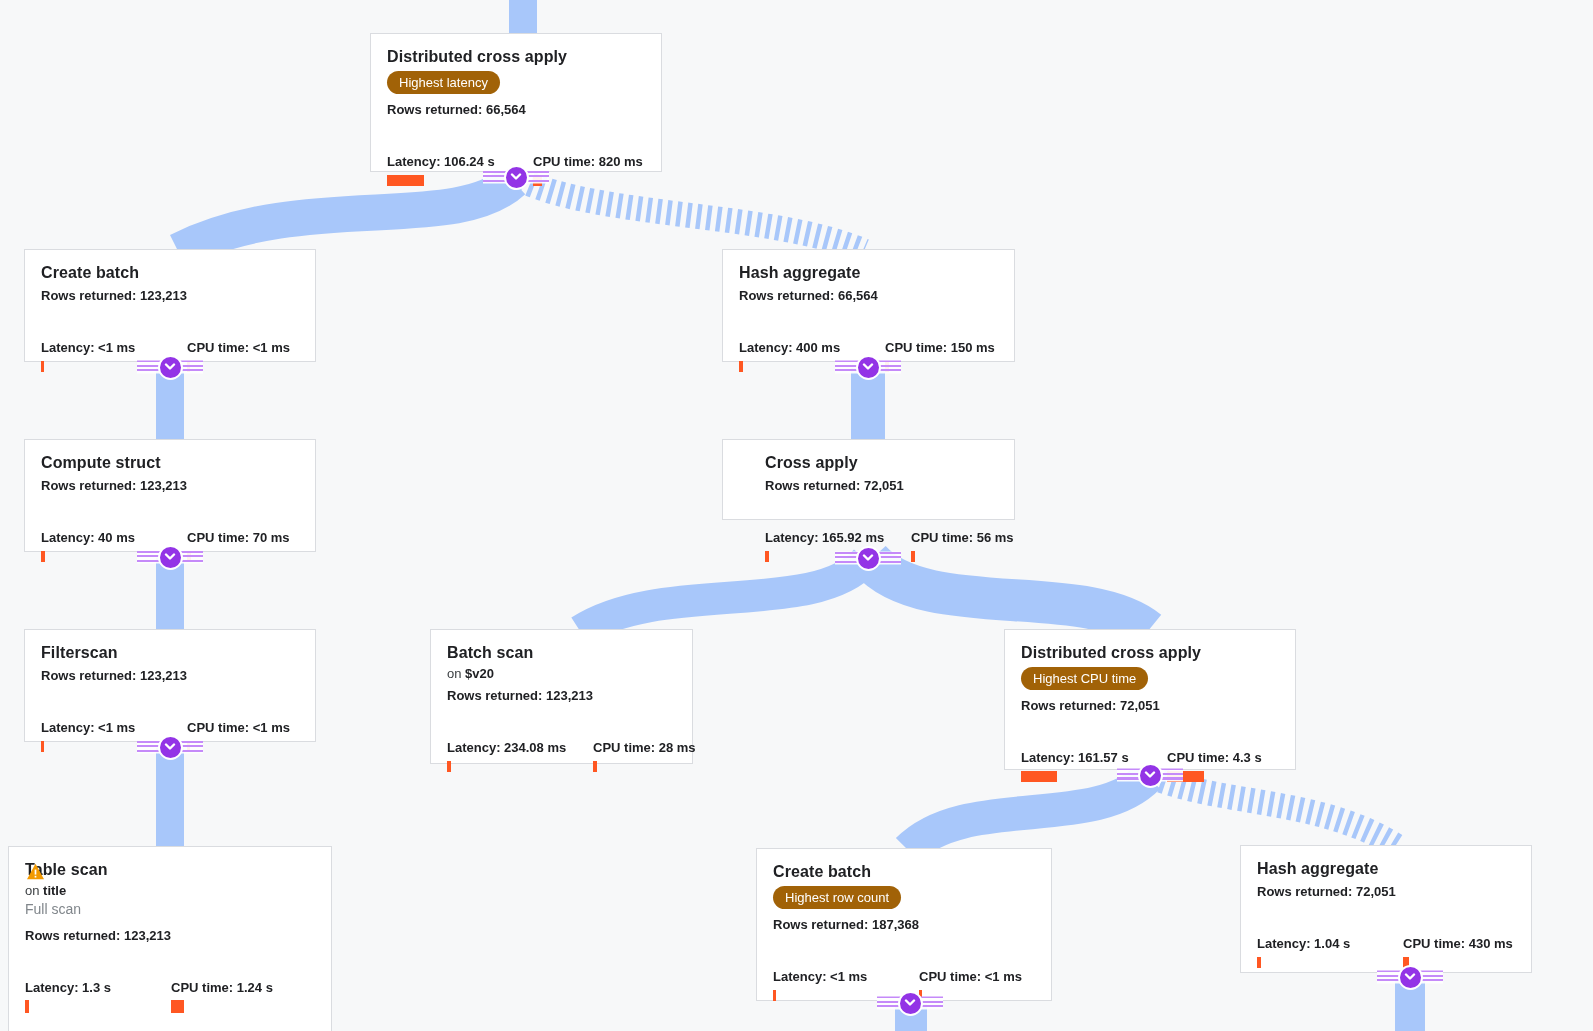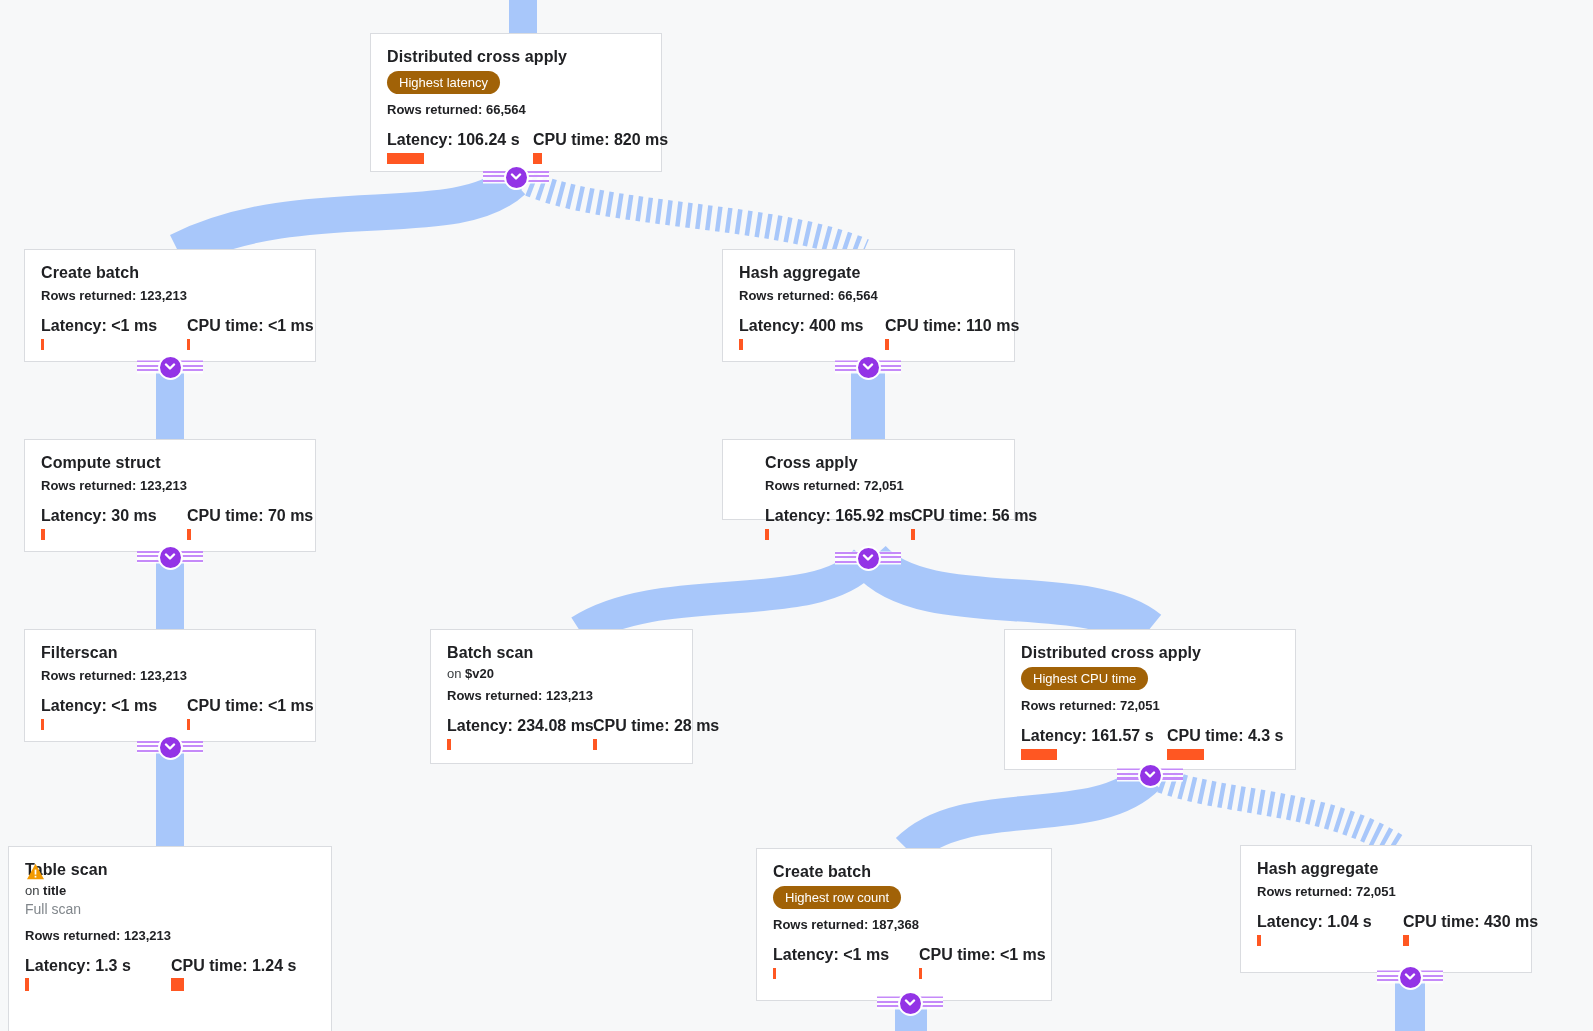--- a/index.html
+++ b/index.html
@@ -32,21 +32,21 @@
     font-size:13px;line-height:17px;font-weight:400;
     padding:3px 12px;border-radius:12px;
     margin:4px 0 3px;
   }
   .node-sub{font-size:13px;line-height:18px;font-weight:400;color:#3c4043;margin-top:2px;}
   .node-sub b{font-weight:600;color:#202124;}
   .node-note{font-size:14px;line-height:19px;color:#80868b;font-weight:400;}
   .node-rows{font-size:13px;font-weight:600;line-height:17px;margin-top:4px;}
   .metrics{display:flex;margin-top:14px;}
   .metric{min-width:130px;margin-right:16px;}
-  .metric-label{font-size:16px;font-weight:600;line-height:16px;white-space:nowrap;}
+  .metric-label{font-size:13px;font-weight:600;line-height:16px;white-space:nowrap;margin-top:22px;}
   .metric-bar{height:11px;background:#ff5722;margin-top:5px;}
   .n9 .metric-bar{height:13px;margin-top:4px;}
 
   .n1{left:370px;top:33px;width:292px;height:139px;}
   .n2{left:24px;top:249px;width:292px;height:113px;}
   .n3{left:722px;top:249px;width:293px;height:113px;}
   .n4{left:24px;top:439px;width:292px;height:113px;}
   .n5{left:722px;top:439px;width:293px;height:81px;padding-left:42px;}
   .n6{left:24px;top:629px;width:292px;height:113px;}
   .n7{left:430px;top:629px;width:263px;height:135px;}
@@ -136,32 +136,32 @@
 
   <div class="node n3">
     <div class="node-title">Hash aggregate</div>
     <div class="node-rows">Rows returned: 66,564</div>
     <div class="metrics">
       <div class="metric">
           <div class="metric-label">Latency: 400 ms</div>
           <div class="metric-bar" style="width: 4px;"></div>
         </div>
       <div class="metric">
-          <div class="metric-label">CPU time: 110 ms</div>
+          <div class="metric-label">CPU time: 150 ms</div>
           <div class="metric-bar" style="width: 4px;"></div>
         </div>
     </div>
   </div>
 
   <div class="node n4">
     <div class="node-title">Compute struct</div>
     <div class="node-rows">Rows returned: 123,213</div>
     <div class="metrics">
       <div class="metric">
-          <div class="metric-label">Latency: 30 ms</div>
+          <div class="metric-label">Latency: 40 ms</div>
           <div class="metric-bar" style="width: 4px;"></div>
         </div>
       <div class="metric">
           <div class="metric-label">CPU time: 70 ms</div>
           <div class="metric-bar" style="width: 4px;"></div>
         </div>
     </div>
   </div>
 
   <div class="node n5">

